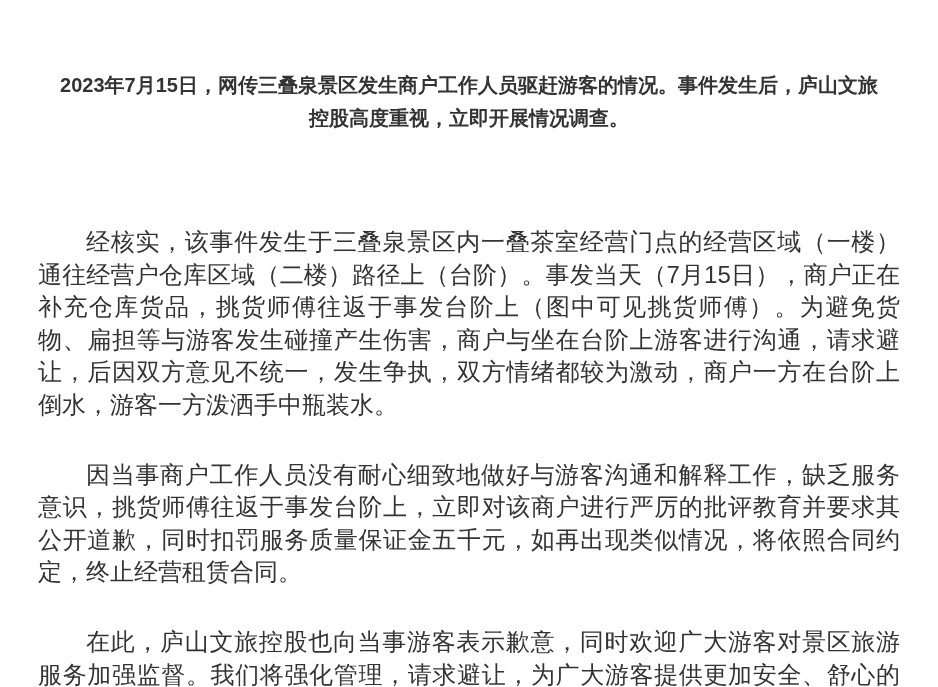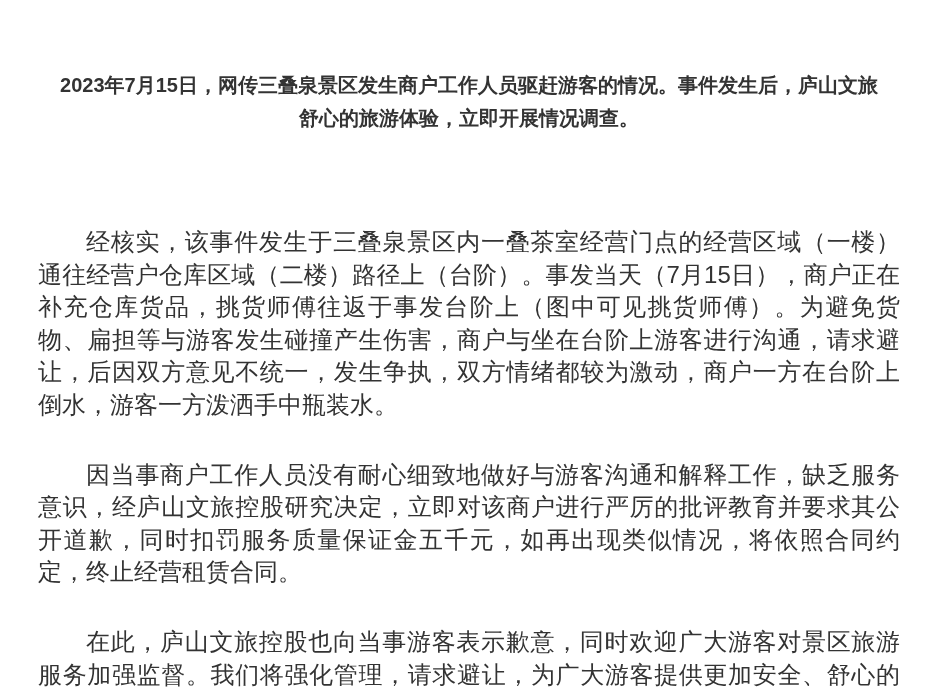--- a/index.html
+++ b/index.html
@@ -50,23 +50,23 @@
   }
 </style>
 </head>
 <body>
 
 <div class="page">
   <div class="article">
 
     <h1 class="headline">
       <span class="hl-line">2023年7月15日，网传三叠泉景区发生商户工作人员驱赶游客的情况。事件发生后，庐山文旅</span>
-      <span class="hl-line">舒心的旅游体验，立即开展情况调查。</span>
+      <span class="hl-line">控股高度重视，立即开展情况调查。</span>
     </h1>
 
     <p class="para">经核实，该事件发生于三叠泉景区内一叠茶室经营门点的经营区域（一楼）通往经营户仓库区域（二楼）路径上（台阶）。事发当天（7月15日），商户正在补充仓库货品，挑货师傅往返于事发台阶上（图中可见挑货师傅）。为避免货物、扁担等与游客发生碰撞产生伤害，商户与坐在台阶上游客进行沟通，请求避让，后因双方意见不统一，发生争执，双方情绪都较为激动，商户一方在台阶上倒水，游客一方泼洒手中瓶装水。</p>
 
-    <p class="para">因当事商户工作人员没有耐心细致地做好与游客沟通和解释工作，缺乏服务意识，经庐山文旅控股研究决定，立即对该商户进行严厉的批评教育并要求其公开道歉，同时扣罚服务质量保证金五千元，如再出现类似情况，将依照合同约定，终止经营租赁合同。</p>
+    <p class="para">因当事商户工作人员没有耐心细致地做好与游客沟通和解释工作，缺乏服务意识，挑货师傅往返于事发台阶上，立即对该商户进行严厉的批评教育并要求其公开道歉，同时扣罚服务质量保证金五千元，如再出现类似情况，将依照合同约定，终止经营租赁合同。</p>
 
     <p class="para">在此，庐山文旅控股也向当事游客表示歉意，同时欢迎广大游客对景区旅游服务加强监督。我们将强化管理，请求避让，为广大游客提供更加安全、舒心的旅游体验。</p>
 
   </div>
 </div>
 
 </body></html>

